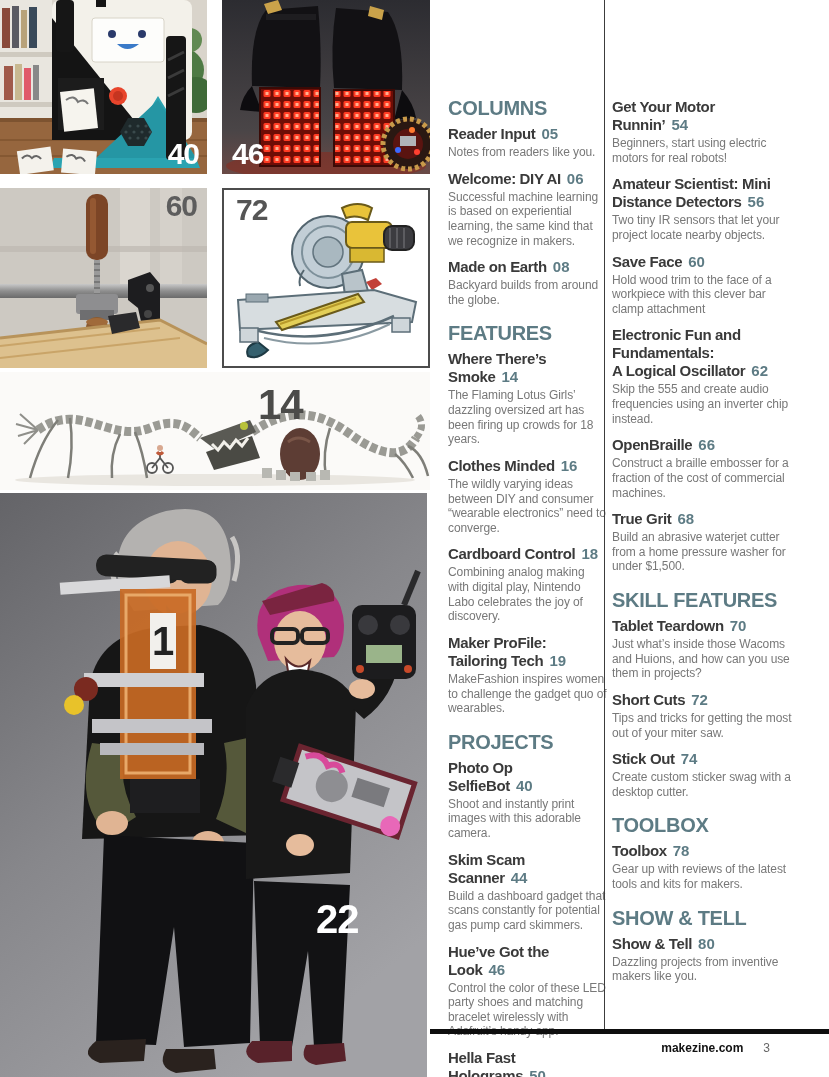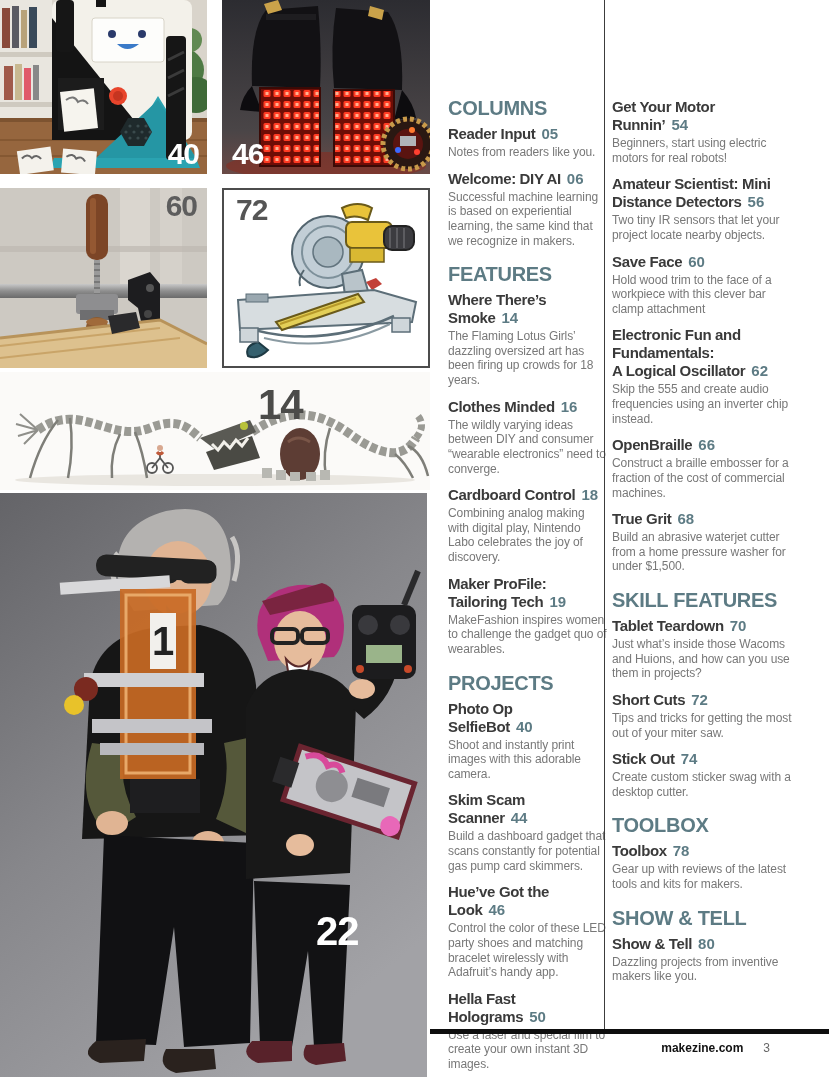--- a/index.html
+++ b/index.html
@@ -12,21 +12,21 @@
   .p46{left:222px;top:0;width:208px;height:174px;}
   .p60{left:0;top:188px;width:207px;height:180px;}
   .p72{left:222px;top:188px;width:208px;height:180px;box-sizing:border-box;border:2px solid #4c4c4c;background:#fff;}
   .p14{left:0;top:372px;width:430px;height:118px;background:#fbfaf8;}
   .p22{left:0;top:493px;width:427px;height:584px;}
   .num40{right:8px;bottom:5px;color:#fff;font-size:30px;}
   .num46{left:10px;bottom:5px;color:#fff;font-size:30px;}
   .num60{right:10px;top:3px;color:#5d5d5d;font-size:30px;}
   .num72{left:12px;top:5px;color:#555;font-size:30px;}
   .num14{left:258px;top:12px;color:#4b4b49;font-size:42px;}
-  .num22{left:316px;top:418px;color:#fff;font-size:40px;}
+  .num22{left:316px;top:406px;color:#fff;font-size:40px;}
   .toc-col{position:absolute;top:98px;}
   .toc-col1{left:448px;width:160px;}
   .toc-col2{left:612px;width:180px;}
   .divider{position:absolute;left:604px;top:0;width:1px;height:1029px;background:#3c3c3c;}
   .sec-heading{font-size:20px;font-weight:bold;color:#5d7b84;letter-spacing:-0.3px;
                margin:16px 0 6px 0;line-height:1.05;}
   .toc-col .sec-heading:first-child{margin-top:0;}
   .entry{margin:0 0 10px 0;}
   .entry-title{font-size:15px;font-weight:bold;color:#3a3a3a;letter-spacing:-0.35px;
                line-height:1.2;padding-right:8px;}
@@ -365,20 +365,24 @@
   <div class="toc-col toc-col1" id="toc-col1">
       <div class="sec-heading">COLUMNS</div>
       <div class="entry">
         <div class="entry-title">Reader Input<span class="entry-page">05</span></div>
         <div class="entry-desc">Notes from readers like you.</div>
       </div>
       <div class="entry">
         <div class="entry-title">Welcome: DIY AI<span class="entry-page">06</span></div>
         <div class="entry-desc">Successful machine learning is based on experiential learning, the same kind that we recognize in makers.</div>
       </div>
+      <div class="entry">
+        <div class="entry-title">Made on Earth<span class="entry-page">08</span></div>
+        <div class="entry-desc">Backyard builds from around the globe.</div>
+      </div>
       <div class="sec-heading">FEATURES</div>
       <div class="entry">
         <div class="entry-title">Where There’s<br>Smoke<span class="entry-page">14</span></div>
         <div class="entry-desc">The Flaming Lotus Girls’ dazzling oversized art has been firing up crowds for 18 years.</div>
       </div>
       <div class="entry">
         <div class="entry-title">Clothes Minded<span class="entry-page">16</span></div>
         <div class="entry-desc">The wildly varying ideas between DIY and consumer “wearable electronics” need to converge.</div>
       </div>
       <div class="entry">

